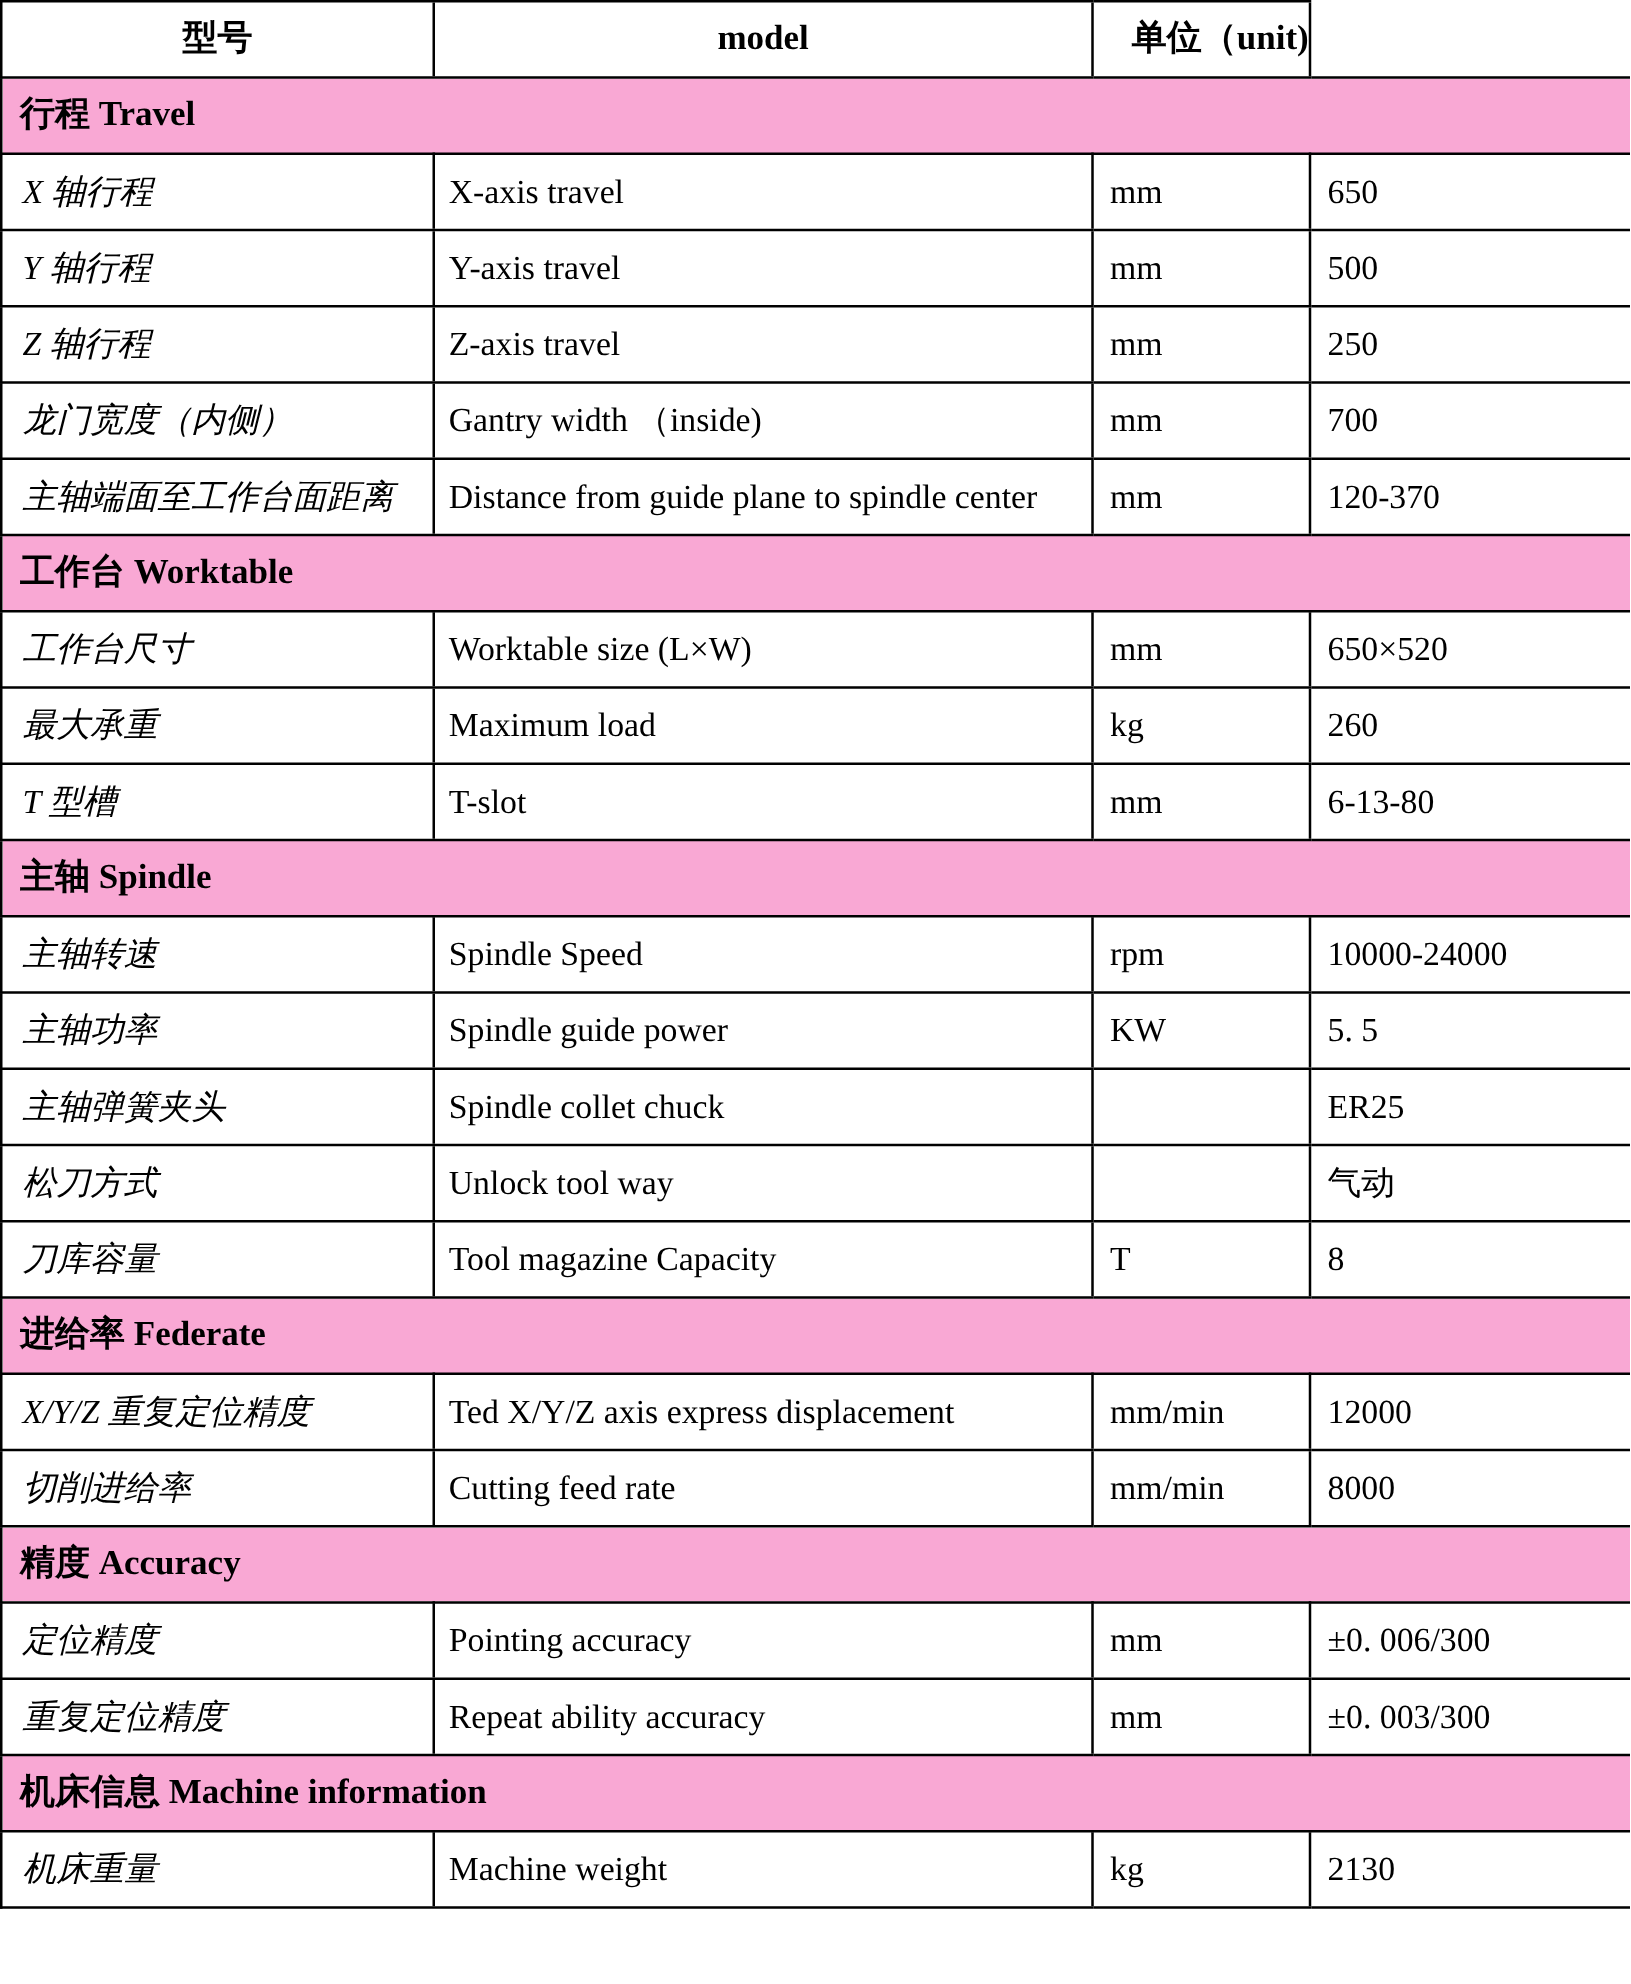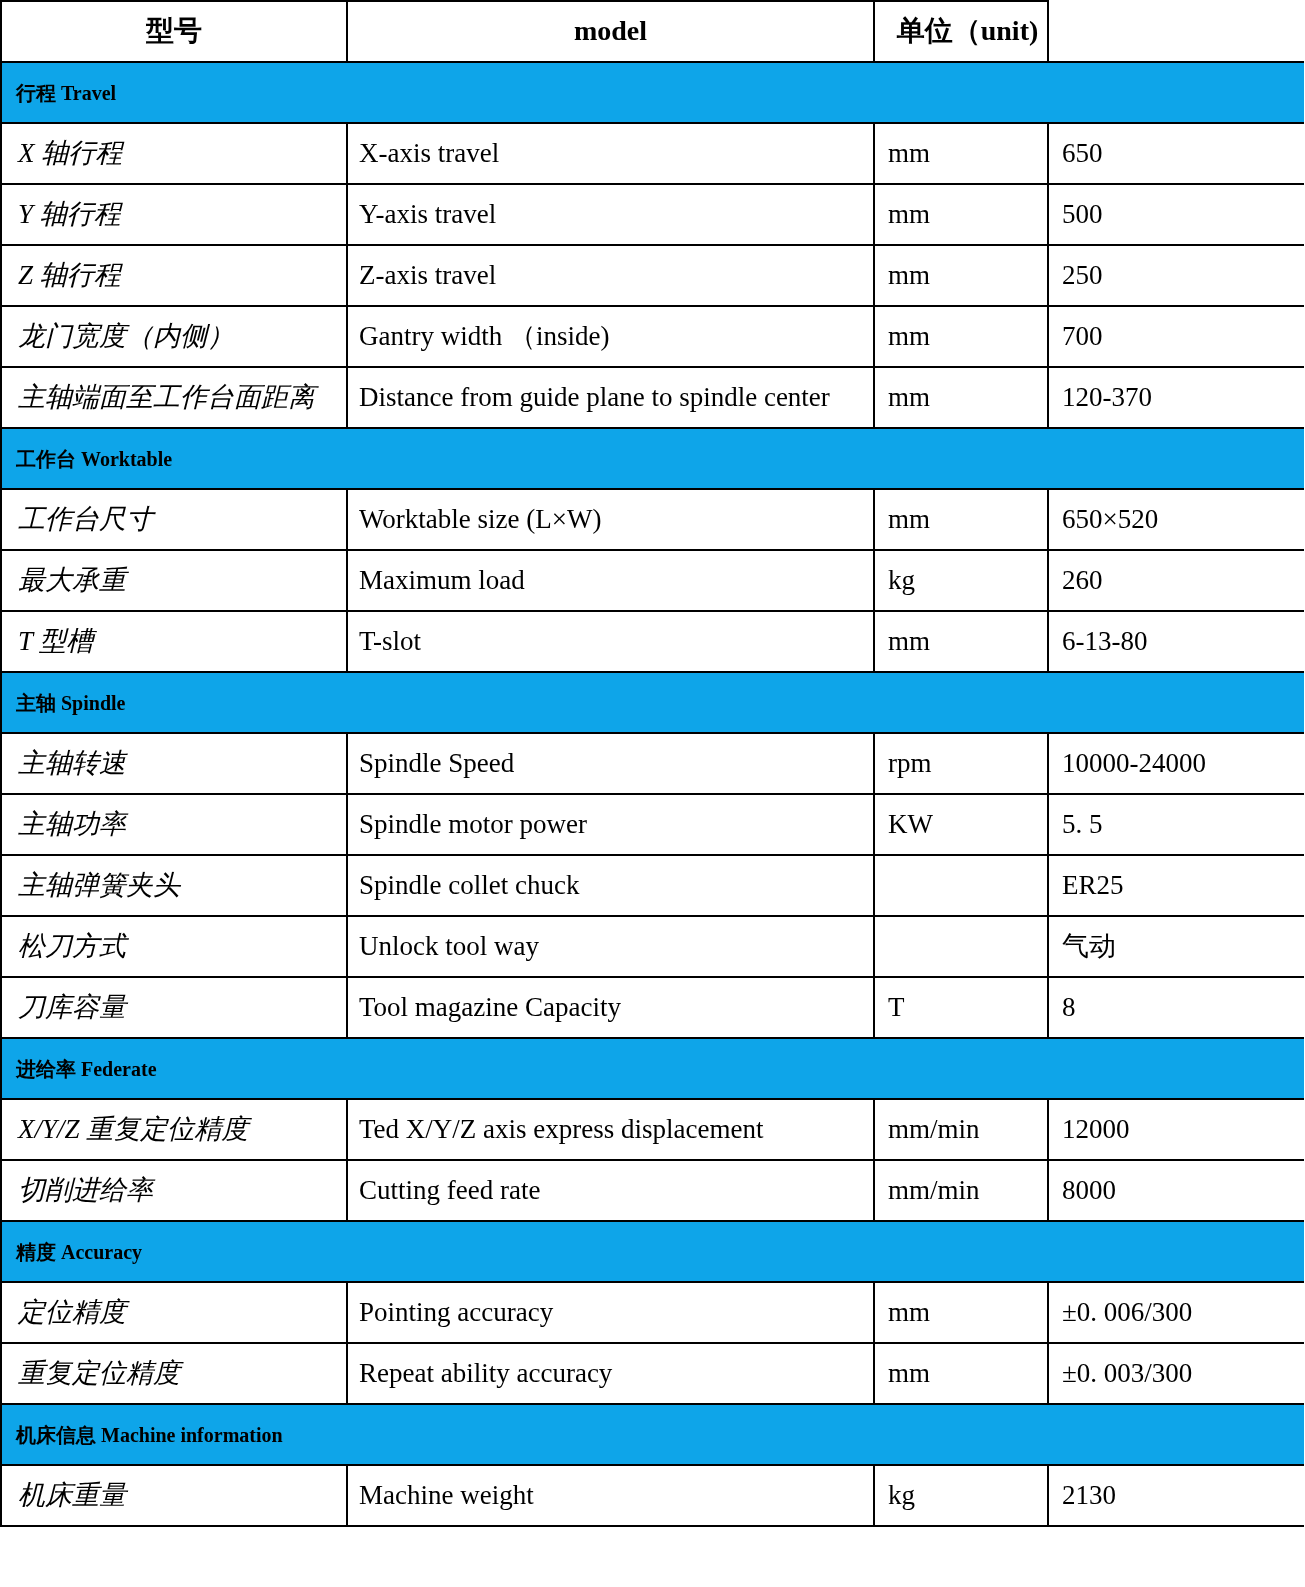--- a/index.html
+++ b/index.html
@@ -41,30 +41,30 @@
   td.en   { padding-left: 11px; }
   td.unit { padding-left: 13px; }
   td.val  { padding-left: 13px; }
 
   tr.header-row td {
     font-weight: bold;
     font-size: 28px;
   }
   tr.header-row td.h-cn,
   tr.header-row td.h-en { text-align: center; padding-left: 0; }
-  tr.header-row td.h-unit { text-align: center; padding-left: 13px; }
+  tr.header-row td.h-unit { text-align: right; padding-left: 13px; }
   tr.header-row td.h-blank {
     border-top: none;
     border-right: none;
   }
 
   td.section {
-    background: #0ea5e9;
+    background: #f9a8d4;
     font-weight: bold;
-    font-size: 20px;
+    font-size: 28px;
     padding-left: 14px;
     text-align: left;
   }
 </style>
 </head>
 <body>
 
 <table class="spec">
   <colgroup>
     <col class="c1">
@@ -141,21 +141,21 @@
       <td class="section" colspan="4">主轴 Spindle</td>
     </tr>
     <tr>
       <td class="cn">主轴转速</td>
       <td class="en">Spindle Speed</td>
       <td class="unit">rpm</td>
       <td class="val">10000-24000</td>
     </tr>
     <tr>
       <td class="cn">主轴功率</td>
-      <td class="en">Spindle motor power</td>
+      <td class="en">Spindle guide power</td>
       <td class="unit">KW</td>
       <td class="val">5. 5</td>
     </tr>
     <tr>
       <td class="cn">主轴弹簧夹头</td>
       <td class="en">Spindle collet chuck</td>
       <td class="unit"></td>
       <td class="val">ER25</td>
     </tr>
     <tr>

